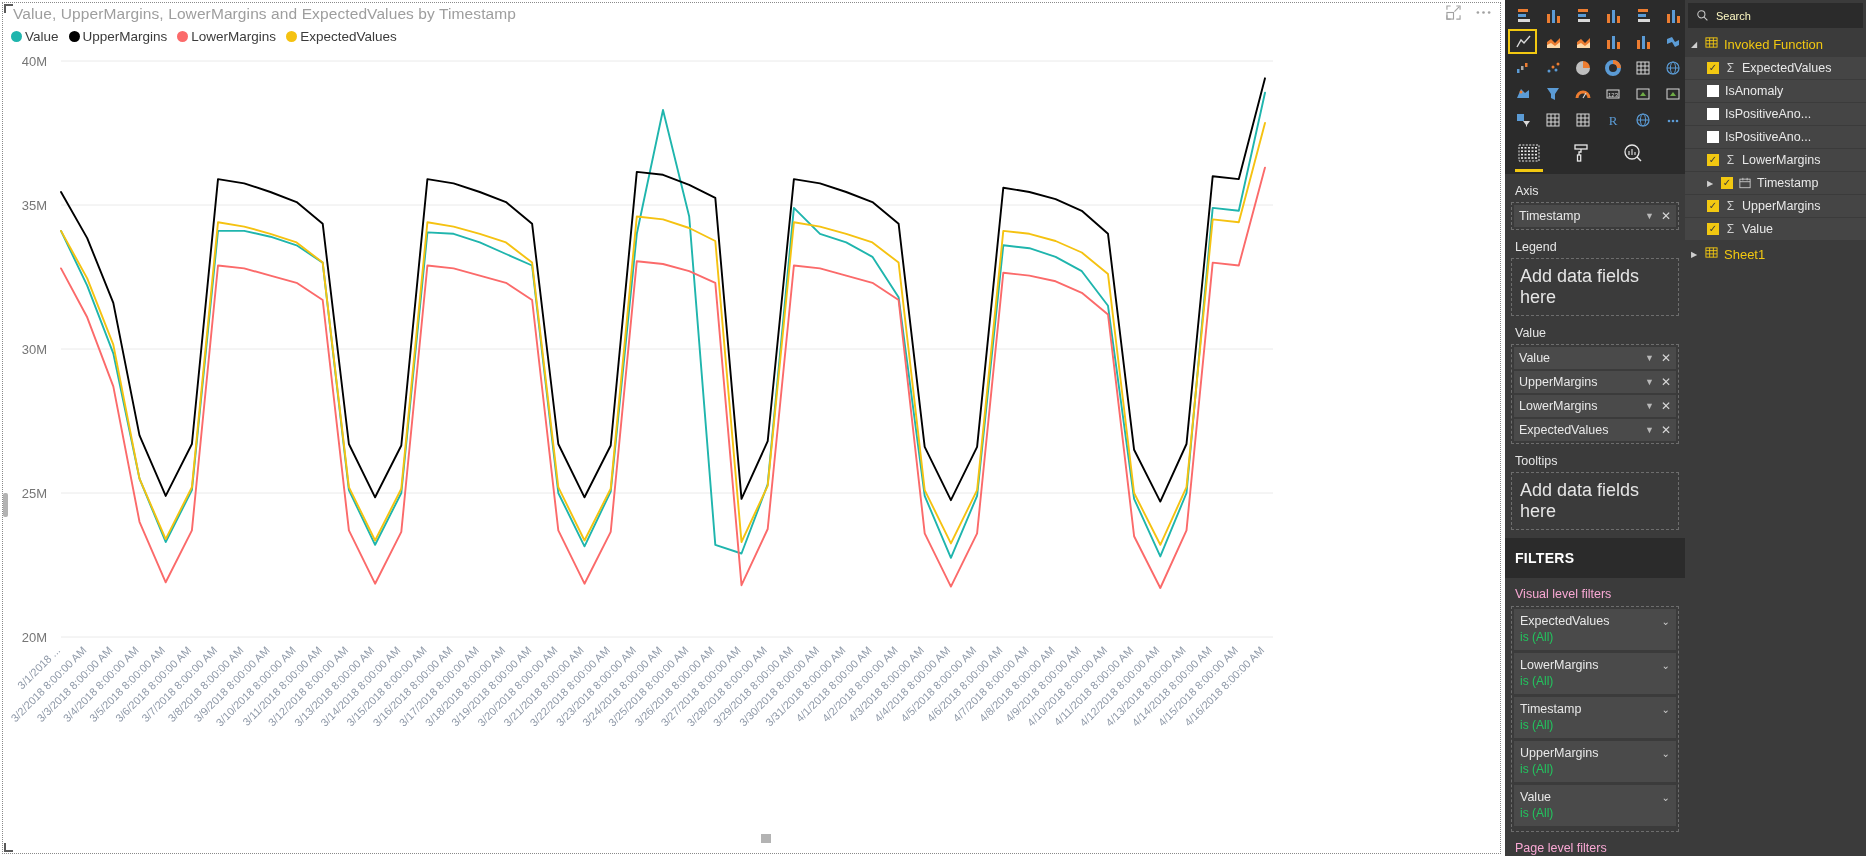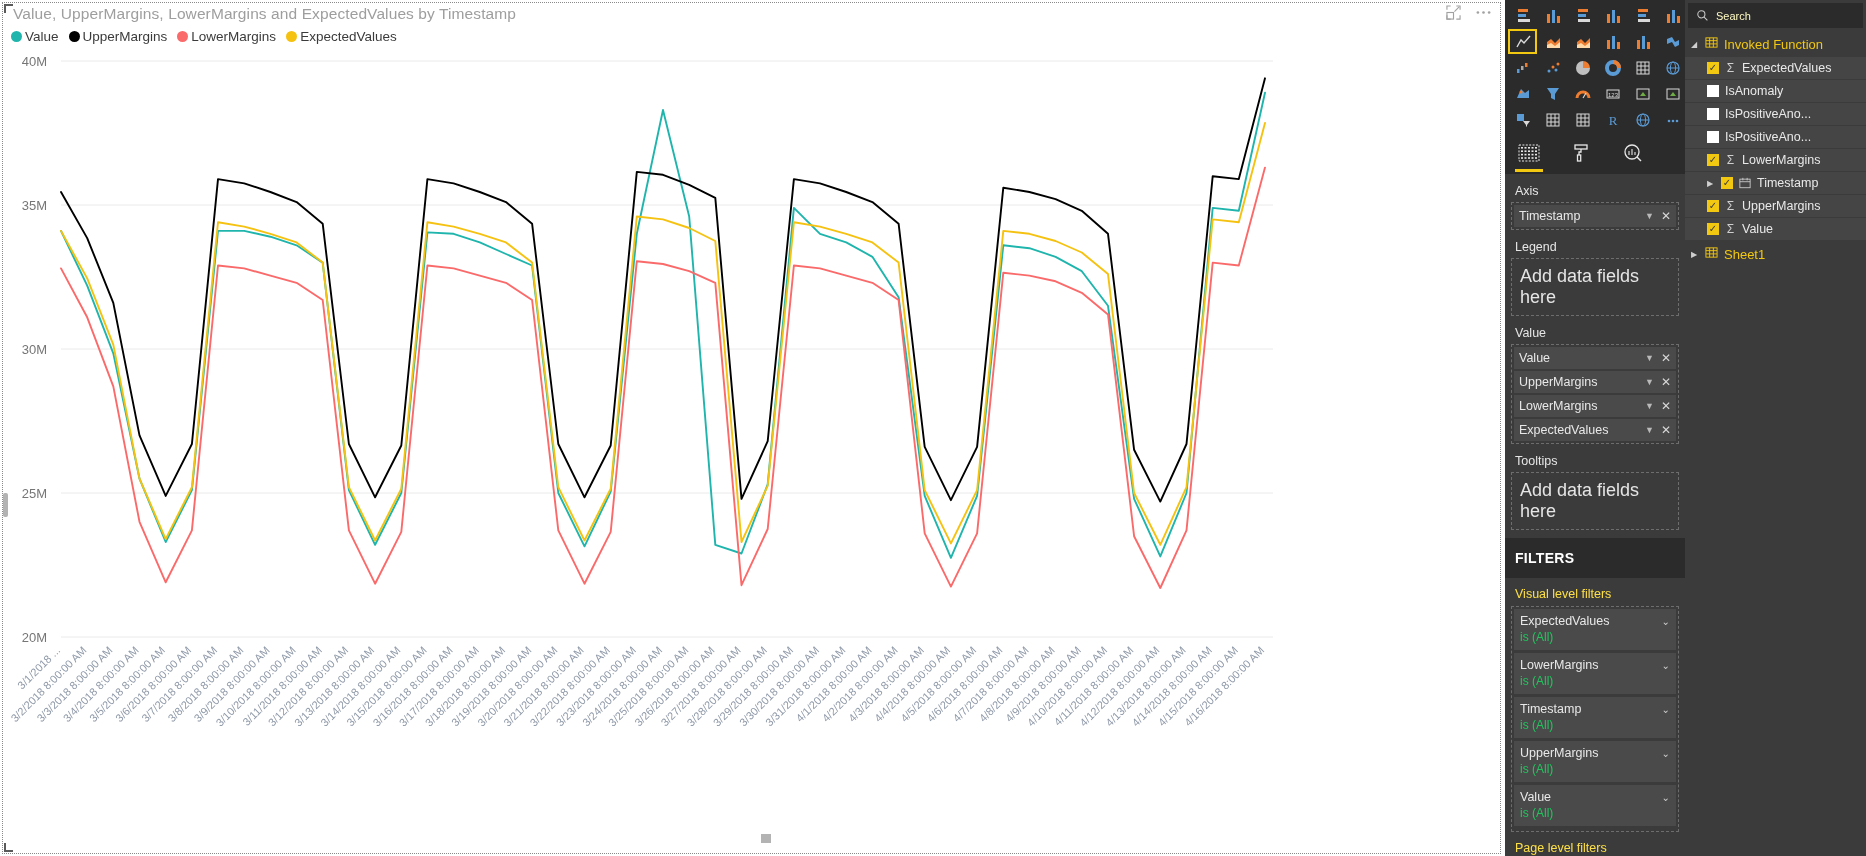--- a/index.html
+++ b/index.html
@@ -116,21 +116,21 @@
   .chip-x { color:#d8d8d8; font-size:12px; line-height:1; }
   .well-placeholder {
     color:#e5e5e5; font-size:18px; padding:5px 6px;
   }
 
   #filters-title {
     background:#2b2b2b; color:#fff; font-size:14px; font-weight:bold;
     padding:12px 10px; letter-spacing:.3px; margin-top:4px;
   }
   #filters-body { padding:0 6px; }
-  .filters-sub { color:#fde047; font-size:12.5px; padding:9px 4px 5px 4px; }
+  .filters-sub { color:#f9a8d4; font-size:12.5px; padding:9px 4px 5px 4px; }
   .filter-card {
     background:#4a4a4a; padding:5px 6px 6px 6px; margin-bottom:3px; cursor:pointer;
   }
   .filter-card-top { display:flex; justify-content:space-between; align-items:center; }
   .filter-name { color:#e8e8e8; font-size:12.5px; }
   .filter-chev { color:#cfcfcf; font-size:10px; }
   .filter-state { color:#22c55e; font-size:12px; margin-top:2px; }
   .filter-group { border:1px dashed #6d6d6d; padding:2px; }
 
   

